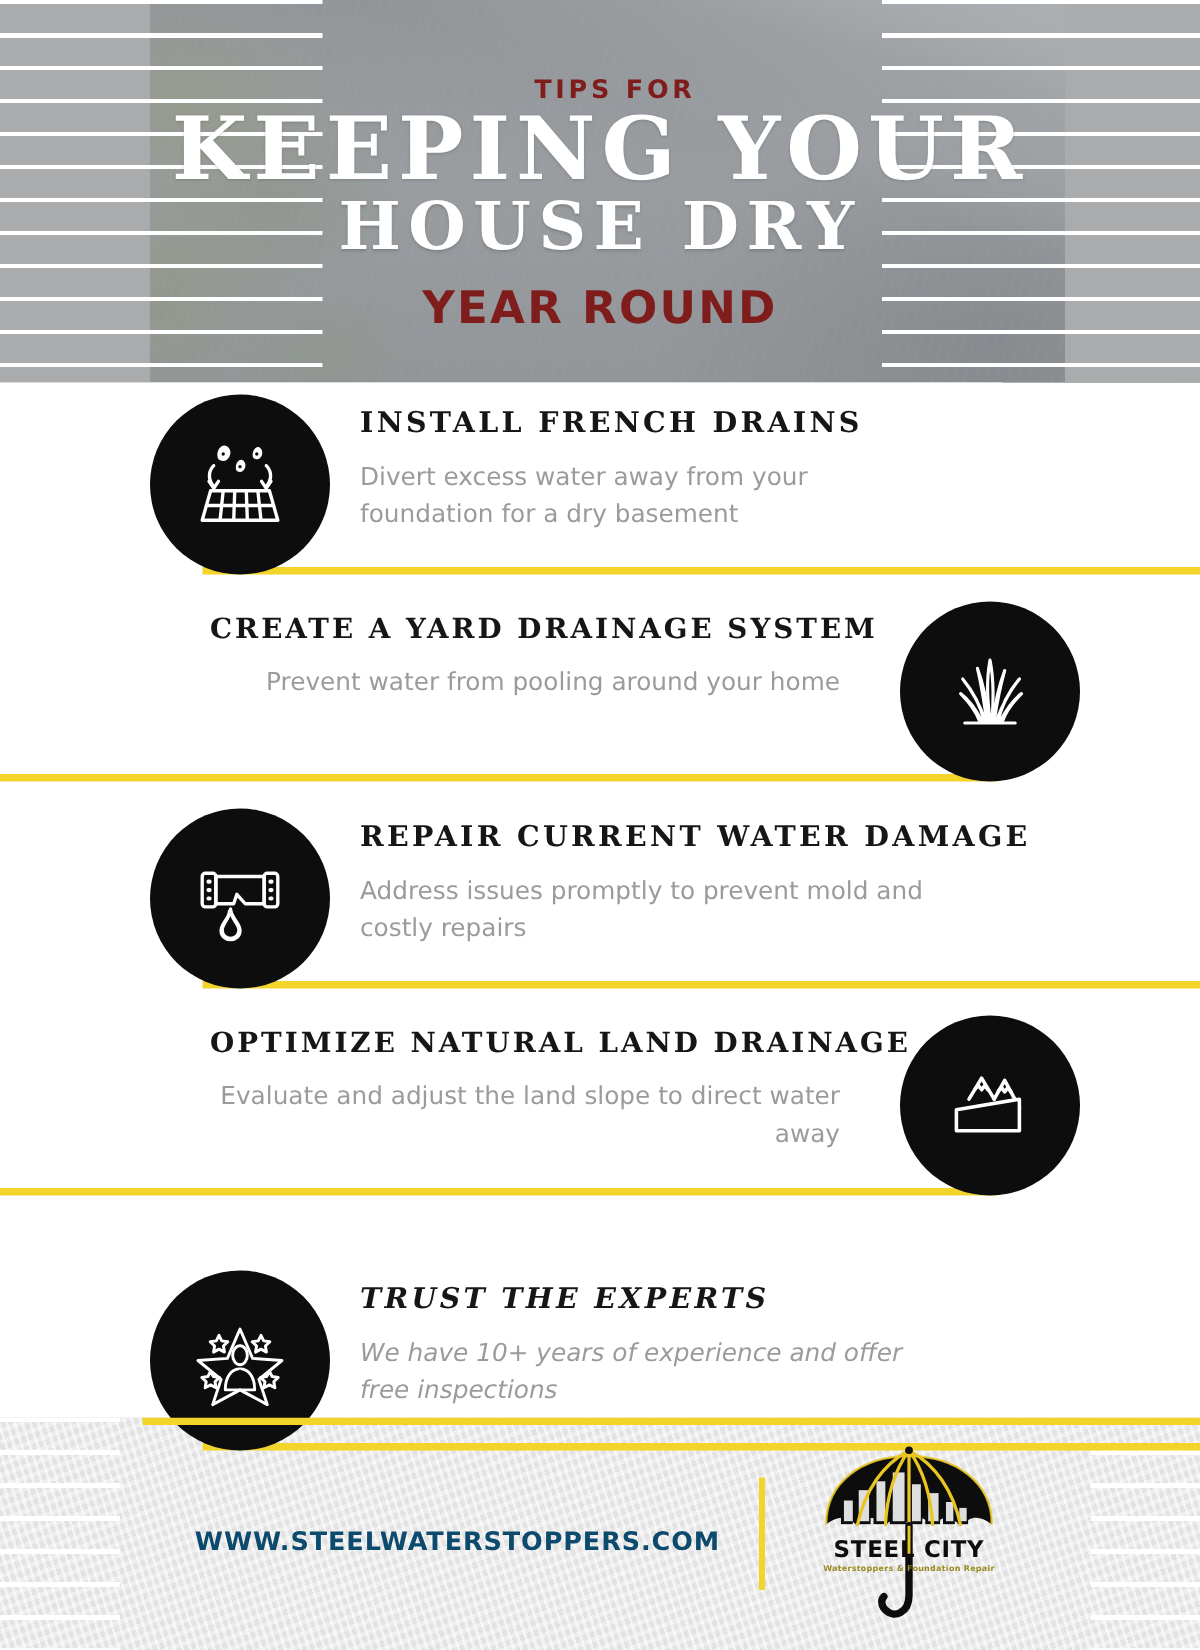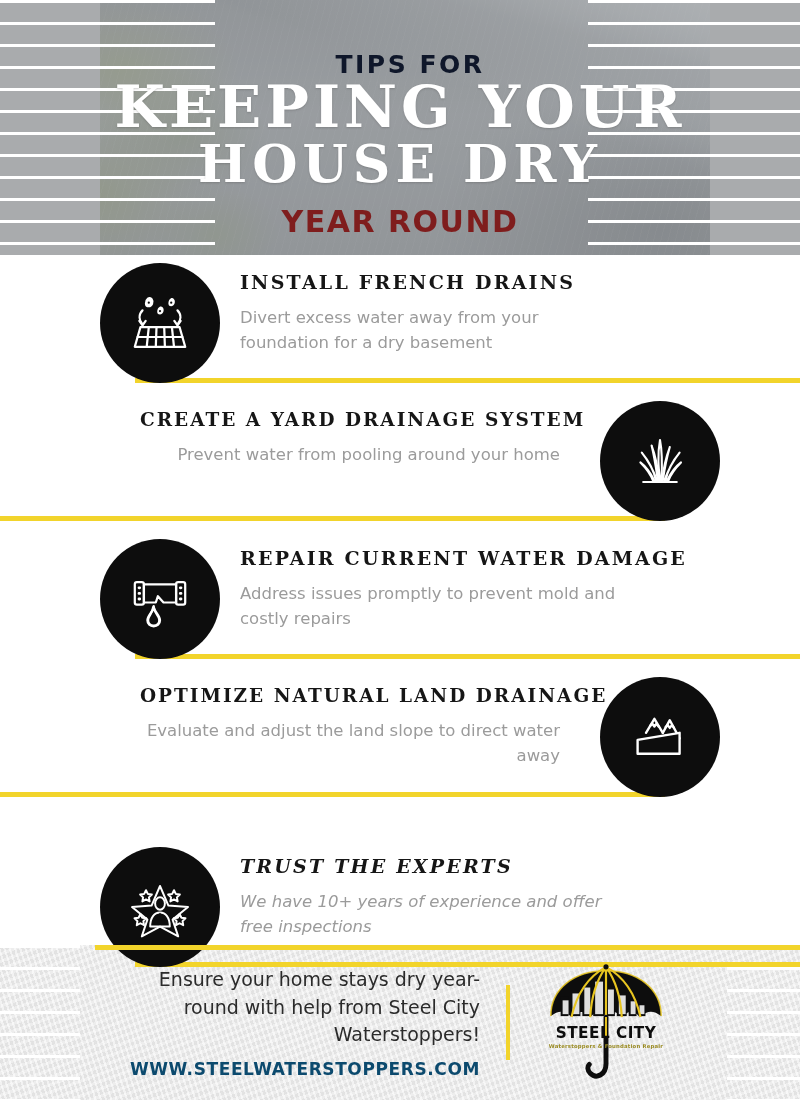--- a/index.html
+++ b/index.html
@@ -72,36 +72,36 @@
   .header-text {
     position:absolute; inset:0;
     display:flex; flex-direction:column;
     align-items:center; justify-content:flex-start;
     padding-top:52px;
     text-align:center;
   }
   .tips-for {
     font-family:"DejaVu Sans", sans-serif;
     font-weight:bold;
-    font-size:25px;
+    font-size:17px;
     letter-spacing:2.5px;
-    color:#0f172a;
+    color:#7f1d1d;
     line-height:1;
     margin-left:20px;
   }
   .title-main {
     font-family:"DejaVu Serif", serif;
     font-weight:bold;
     color:#ffffff;
     letter-spacing:4px;
     line-height:1.04;
     font-size:58px;
     text-shadow:0 1px 2px rgba(60,60,60,0.25);
   }
-  .title-line2 { display:block; font-size:52px; letter-spacing:5px; }
+  .title-line2 { display:block; font-size:44px; letter-spacing:5px; }
   .year-round {
     font-family:"DejaVu Sans", sans-serif;
     font-weight:bold;
     font-size:30px;
     letter-spacing:1.5px;
     color:#7f1d1d;
     margin-top:16px;
     line-height:1;
   }
 
@@ -353,21 +353,20 @@
   </div>
 
   <div class="footer">
     <div class="footer-tex"></div>
     <div class="stripes left"></div>
     <div class="stripes right"></div>
     <div class="footer-top-rule"></div>
 
     <div class="footer-inner">
       <div class="footer-copy">
-        <div class="footer-cta">Ensure your home stays dry year-round with help from Steel City Waterstoppers!</div>
         <div class="footer-url">WWW.STEELWATERSTOPPERS.COM</div>
       </div>
 
       <div class="footer-sep"></div>
 
       <div class="logo-wrap">
         <svg class="logo-svg" viewBox="0 0 140 128">
 
           <path d="M14 56 C14 28 38 10 70 10 C102 10 126 28 126 56
                    C118 50 112 50 105 57 C98 50 92 50 86 57

